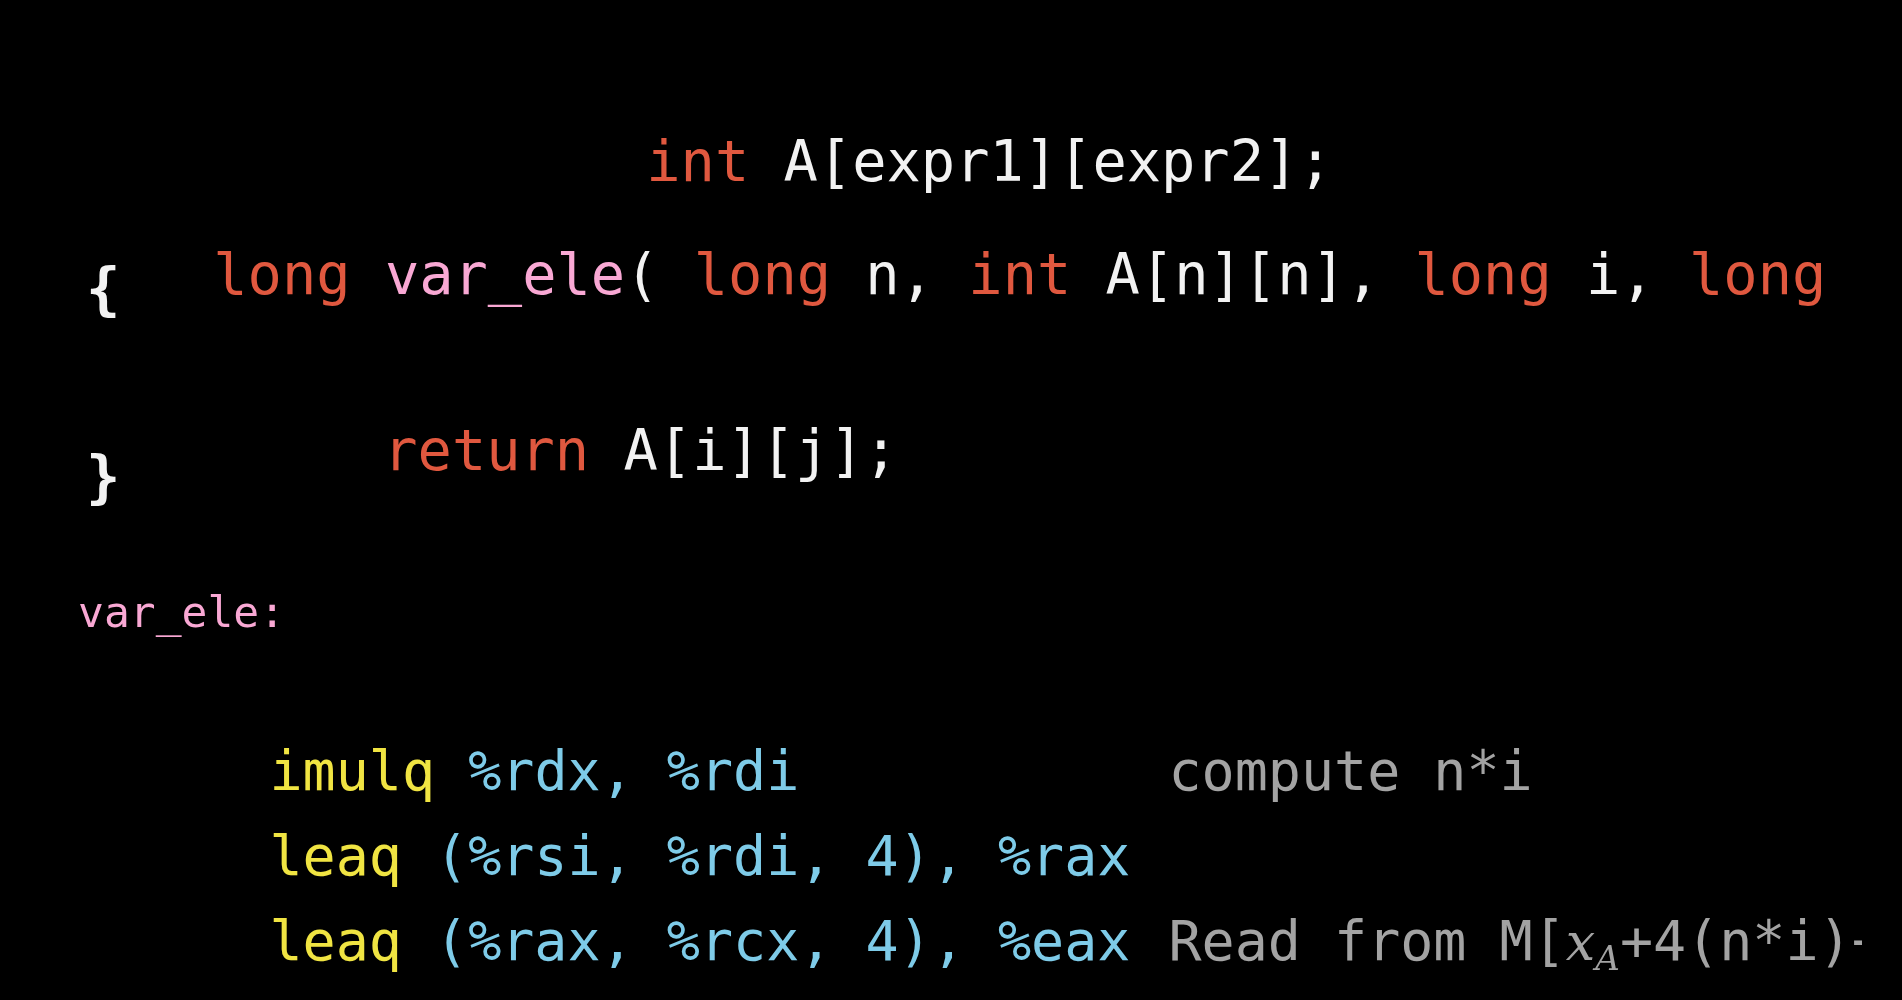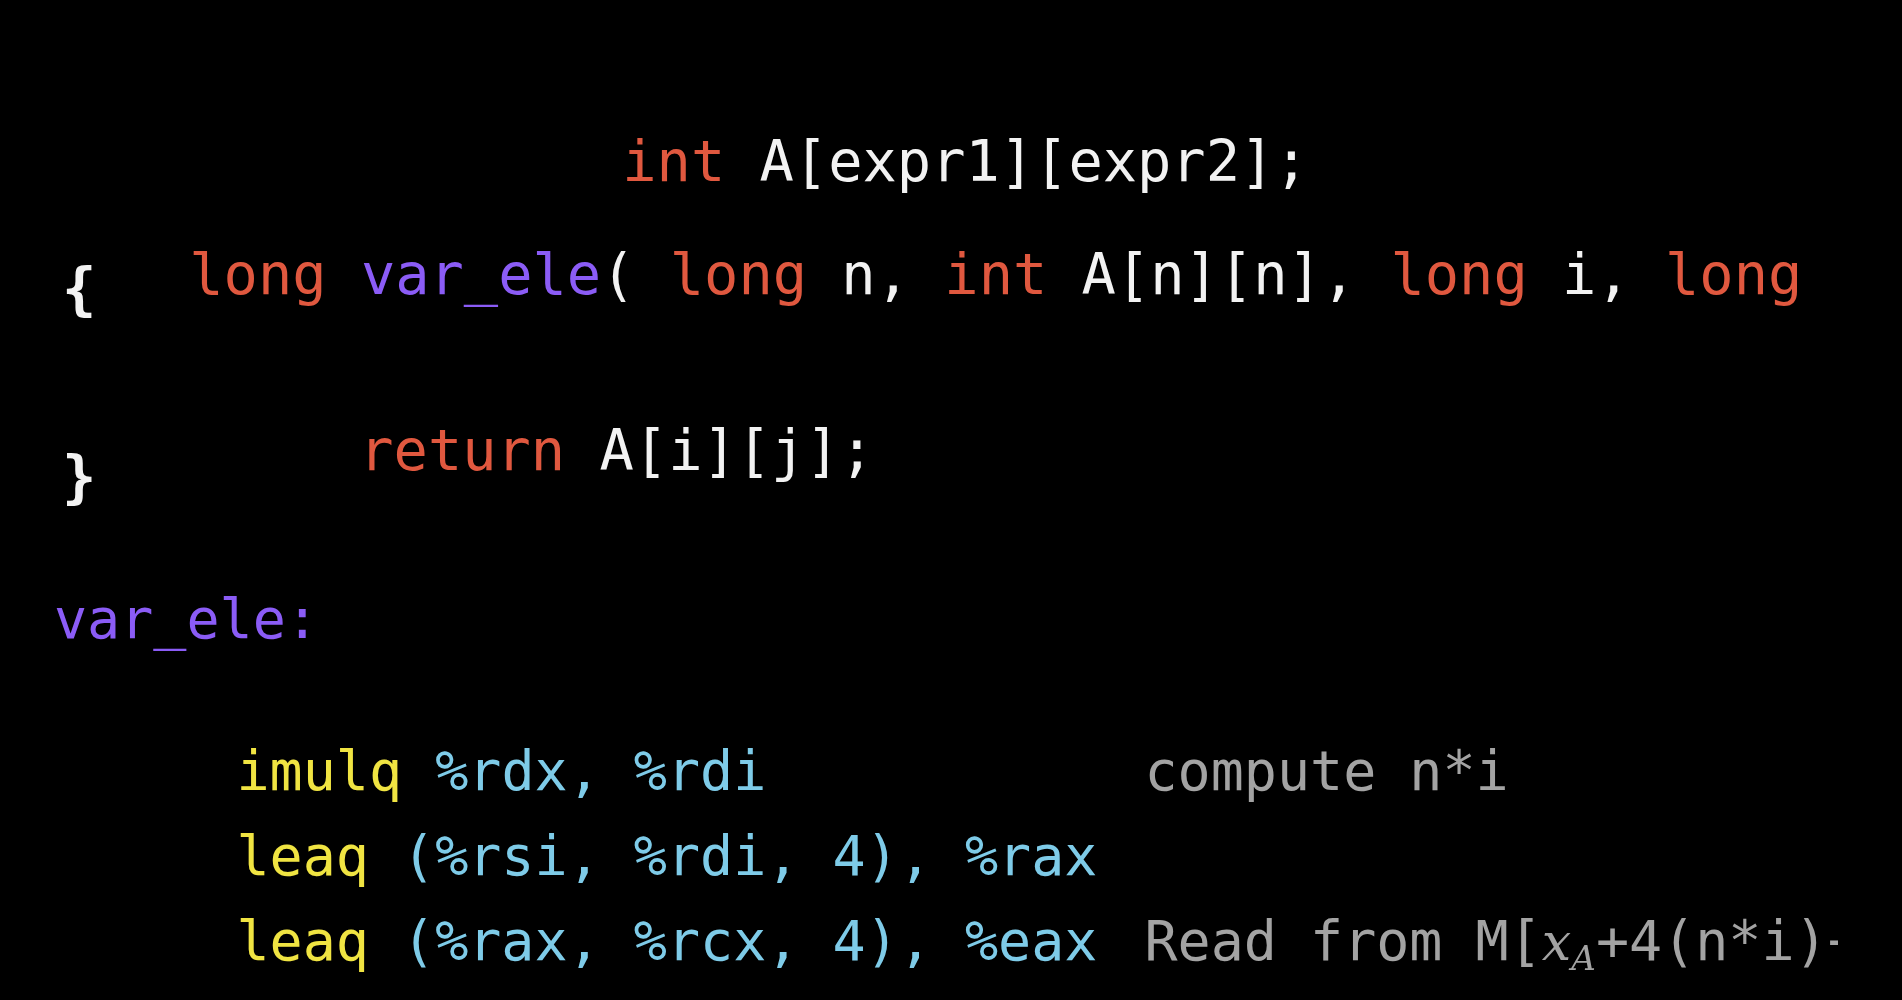--- a/index.html
+++ b/index.html
@@ -7,20 +7,21 @@
     padding: 0;
     background: #000000;
   }
   #slide {
     position: relative;
     width: 1838px;
     height: 1000px;
     background: #000000;
     overflow: hidden;
     font-family: "DejaVu Sans Mono", "Liberation Mono", monospace;
+    margin-left: 24px;
     -webkit-font-smoothing: antialiased;
   }
   
   #slide::before {
     content: "";
     position: absolute;
     left: 0; top: 0;
     width: 30px; height: 100%;
     background: #000;
     pointer-events: none;
@@ -29,40 +30,40 @@
   .line {
     position: absolute;
     white-space: pre;
     font-family: "DejaVu Sans Mono", "Liberation Mono", monospace;
     letter-spacing: 0px;
   }
 
   
   .c-white  { color: #f2f2f2; }
   .c-red    { color: #e0583f; }
-  .c-teal   { color: #8b5cf6; }
+  .c-teal   { color: #f9a8d4; }
   .c-orange { color: #f0b47a; }
   .c-yellow { color: #f0e442; }
   .c-blue   { color: #7ecbe8; }
 
   
   .l-decl      { left: 485px;  top: 62px;  font-size: 57px; }
   .l-sig       { left: 52px;   top: 175px; font-size: 57px; }
   .l-open      { left: 62px;   top: 255px; font-size: 57px; font-weight: bold; }
   .l-return    { left: 222px;  top: 351px; font-size: 57px; }
   .l-close     { left: 62px;   top: 443px; font-size: 57px; font-weight: bold; }
   .l-regs      { left: 132px;  top: 505px; font-size: 55px; }
-  .l-label     { left: 54px;   top: 587px; font-size: 55px; }
+  .l-label     { left: 54px;   top: 587px; font-size: 43px; }
 
   .asm {
     font-size: 55px;
   }
   .asm-code {
     position: absolute;
-    left: 104px;
+    left: 113px;
     white-space: pre;
   }
   .asm-cmt {
     position: absolute;
     left: 1012px;
     white-space: pre;
     color: #a3a3a3;
   }
   .row-1 { top: 675px; }
   .row-2 { top: 760px; }

